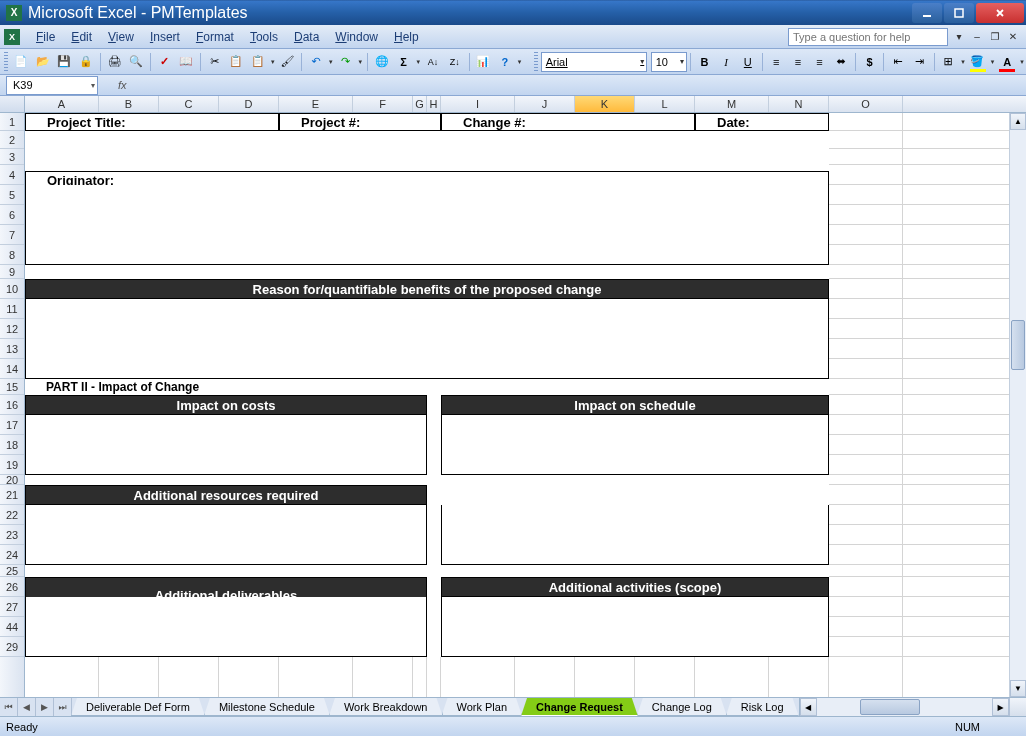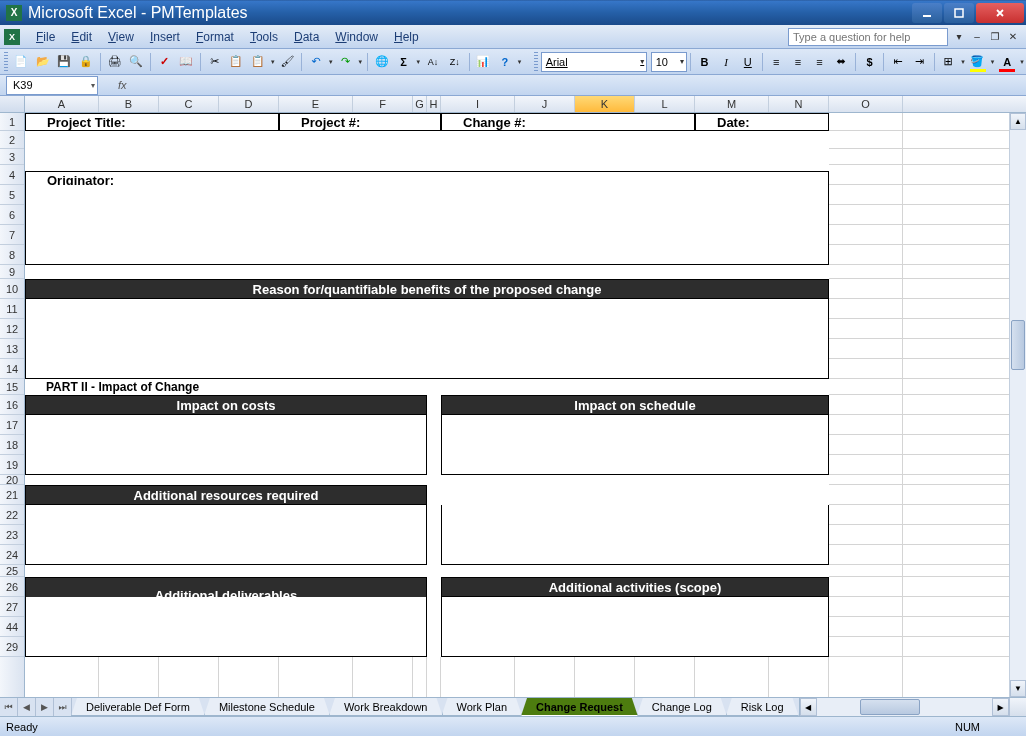--- a/index.html
+++ b/index.html
@@ -64,21 +64,21 @@
 .vscroll { position: absolute; right: 0; top: 17px; bottom: 0; width: 17px; background: #e8eef7; border-left: 1px solid #c3cfde; }
 .vscroll-btn { height: 17px; background: linear-gradient(#f0f4fa, #d5dfec); border: 1px solid #b0c0d6; display:flex;align-items:center;justify-content:center; font-size:8px; cursor:pointer;}
 .vscroll-thumb { position:absolute; top: 190px; height: 50px; left:1px; right:1px; background: linear-gradient(to right, #d5e0ef, #b8c9e0); border: 1px solid #8aa3c4; border-radius:2px; cursor:pointer;}
 .vscroll-track { position:absolute; top:17px; bottom:17px; left:0; right:0;}
 
 
 .sheet-bar { height: 19px; background: #d8e2f1; display: flex; align-items: stretch; border-top: 1px solid #9eb6ce; font-size: 11px; }
 .tab-nav { display: flex; }
 .tab-nav-btn { width: 18px; display:flex;align-items:center;justify-content:center; border-right: 1px solid #b0c0d6; cursor:pointer; font-size:9px; color:#555;}
 .sheet-tab { padding: 1px 10px; background: #e8eef7; border: 1px solid #9eb6ce; border-top: none; margin-left: -1px; cursor: pointer; display:flex;align-items:center; clip-path: polygon(6px 0, calc(100% - 6px) 0, 100% 100%, 0 100%); padding-left:14px; padding-right:14px;}
-.sheet-tab.active { background: #4d7c0f; font-weight: bold; border-bottom-color:#fff; z-index:2;}
+.sheet-tab.active { background: #84cc16; font-weight: bold; border-bottom-color:#fff; z-index:2;}
 .hscroll { flex: 1; display:flex; align-items:center; background:#e8eef7; border-left:1px solid #9eb6ce; position:relative;}
 .hscroll-btn { width: 17px; height: 100%; background: linear-gradient(#f0f4fa, #d5dfec); border: 1px solid #b0c0d6; display:flex;align-items:center;justify-content:center;font-size:8px;cursor:pointer;}
 .hscroll-thumb { position:absolute; left: 60px; width: 60px; top:1px; bottom:1px; background: linear-gradient(#d5e0ef, #b8c9e0); border:1px solid #8aa3c4; border-radius:2px; cursor:pointer;}
 
 
 .statusbar { height: 20px; background: linear-gradient(#dde8f7, #c2d5ef); display: flex; align-items: center; padding: 0 6px; font-size: 11px; border-top: 1px solid #9eb6ce;}
 .status-right { margin-left: auto; display:flex; gap: 30px; padding-right:40px;}
 </style>
 </head>
 <body>

